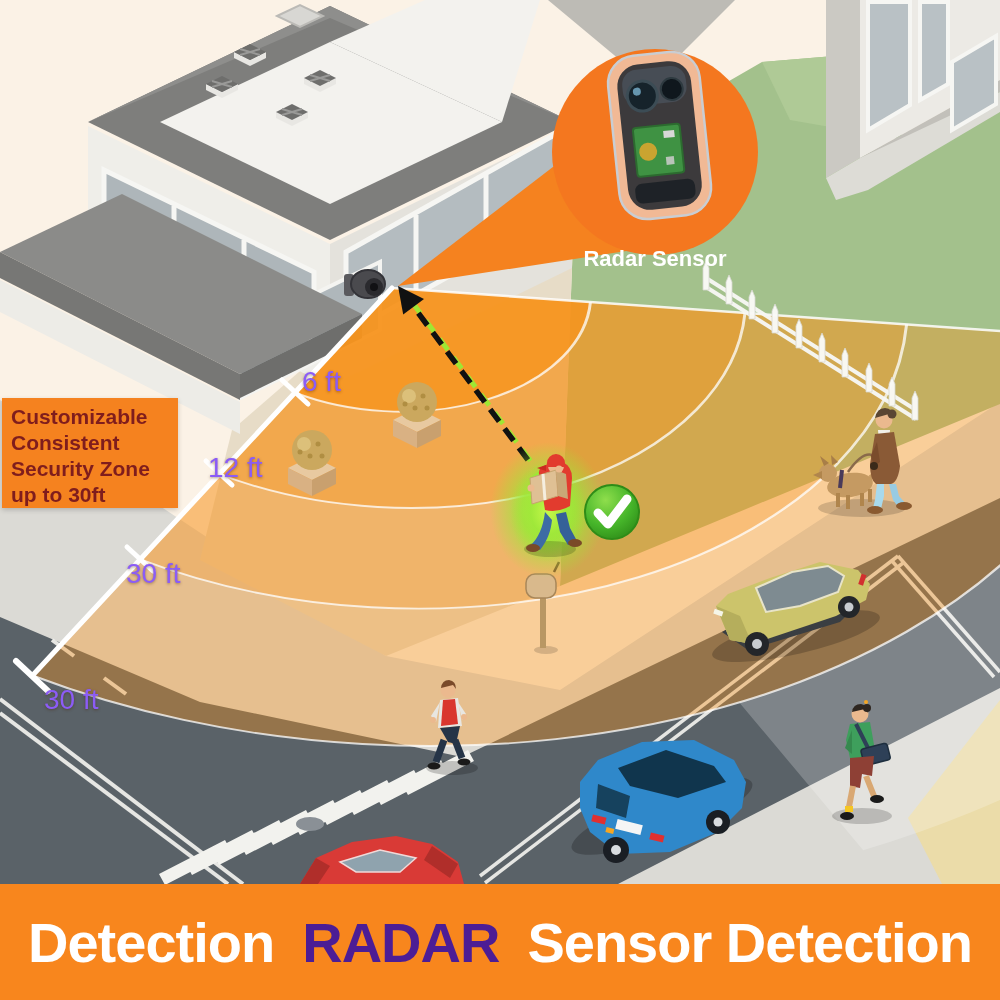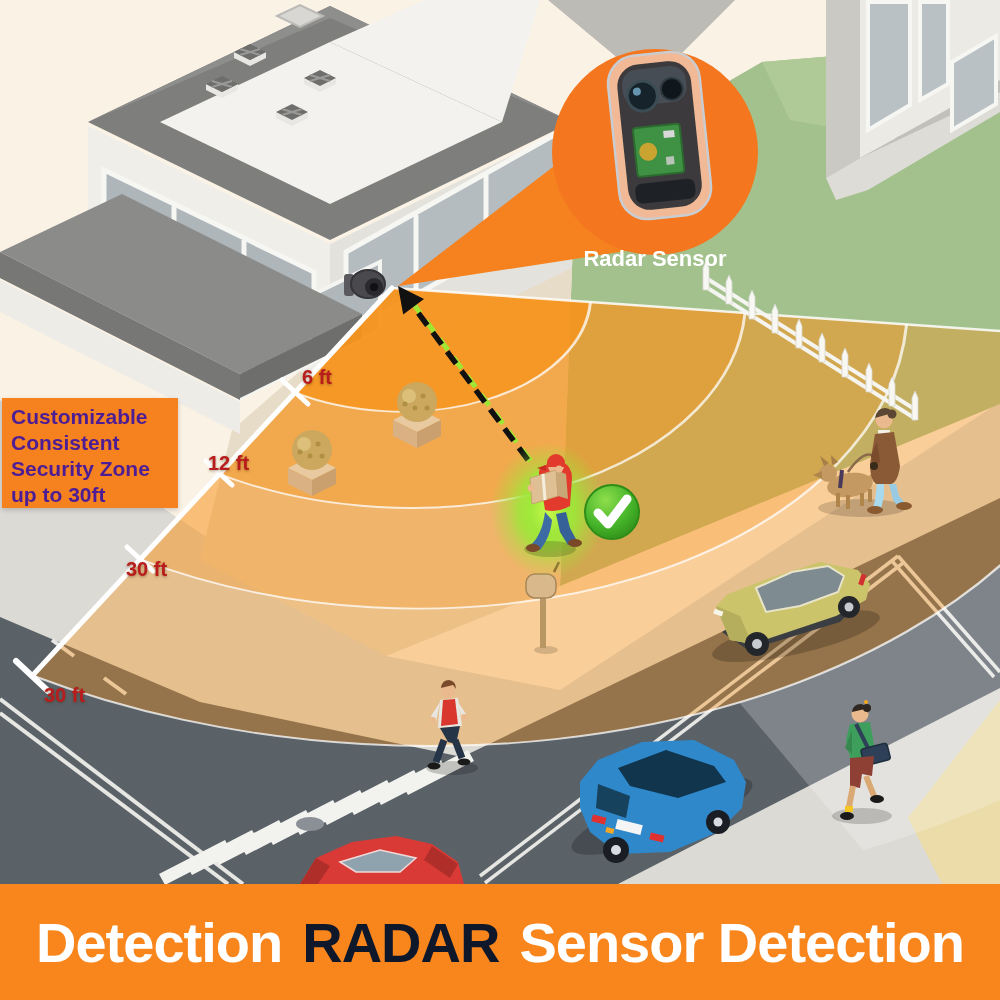--- a/index.html
+++ b/index.html
@@ -1,29 +1,29 @@
 <!DOCTYPE html>
 <html><head>
 <meta charset="utf-8">
 <style>
   html,body{margin:0;padding:0;background:#222;}
   .scene{position:relative;width:1000px;height:1000px;overflow:hidden;background:#FBF2E6;
          font-family:"Liberation Sans", sans-serif;}
   .scene svg{position:absolute;left:0;top:0;display:block;}
-  .dist-label{position:absolute;color:#b91c1c;font-weight:bold;font-size:20px;
+  .dist-label{position:absolute;color:#8b5cf6;font-weight:normal;font-size:28px;
               text-shadow:0 1px 3px rgba(70,35,0,.45);white-space:nowrap;}
   .info-box{position:absolute;left:2px;top:398px;width:176px;height:110px;
-            background:#F5821F;color:#4c1d95;font-weight:bold;font-size:21px;line-height:26px;
+            background:#F5821F;color:#7f1d1d;font-weight:bold;font-size:21px;line-height:26px;
             padding:6px 0 12px 9px;box-sizing:border-box;box-shadow:0 2px 5px rgba(0,0,0,.18);}
   .callout-label{position:absolute;left:545px;top:222px;width:220px;text-align:center;
                  color:#fff;font-weight:bold;font-size:22px;margin-top:24px;}
   .banner{position:absolute;left:0;top:884px;width:1000px;height:116px;background:#F8861D;
           display:flex;align-items:center;justify-content:center;}
   .banner-text{font-size:56px;font-weight:bold;letter-spacing:-1px;color:#fff;white-space:nowrap;}
-  .banner-text .hl{color:#0f172a;margin:0 20px;}
+  .banner-text .hl{color:#4c1d95;margin:0 28px;}
 </style>
 </head>
 <body>
 
 <div class="scene">
 
 <svg width="1000" height="884" viewBox="0 0 1000 884">
   <defs>
     <radialGradient id="glowG" cx="50%" cy="50%" r="50%">
       <stop offset="0%" stop-color="#C6F84A" stop-opacity="0.95"></stop>

